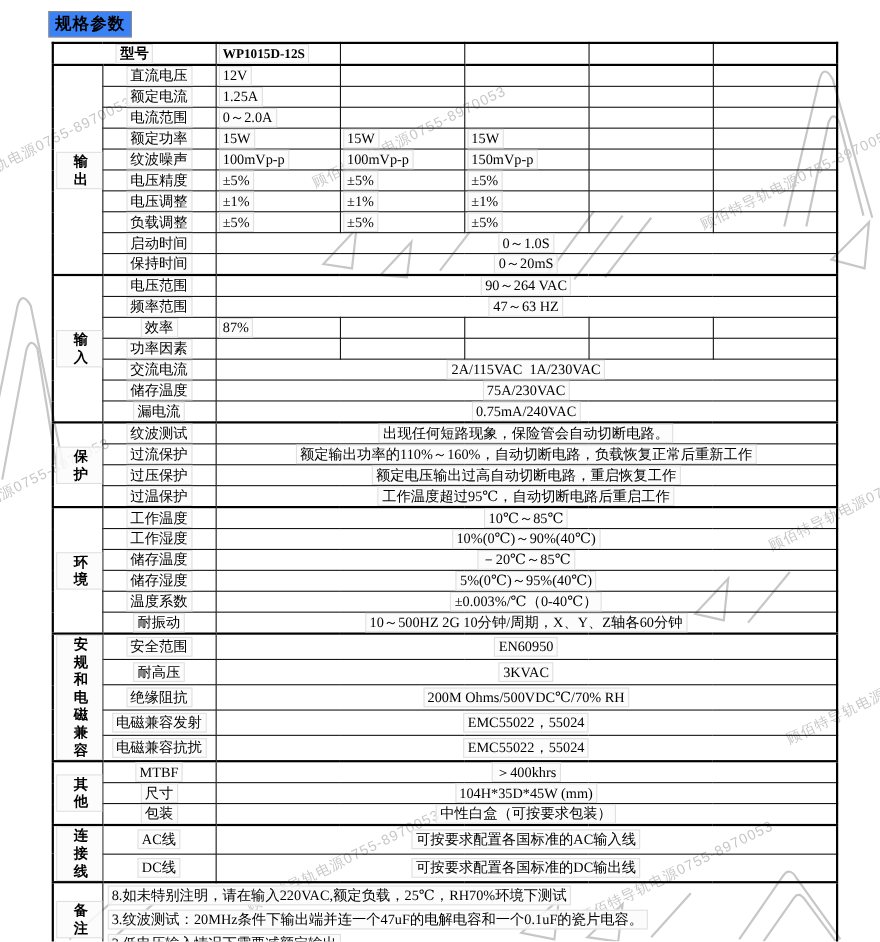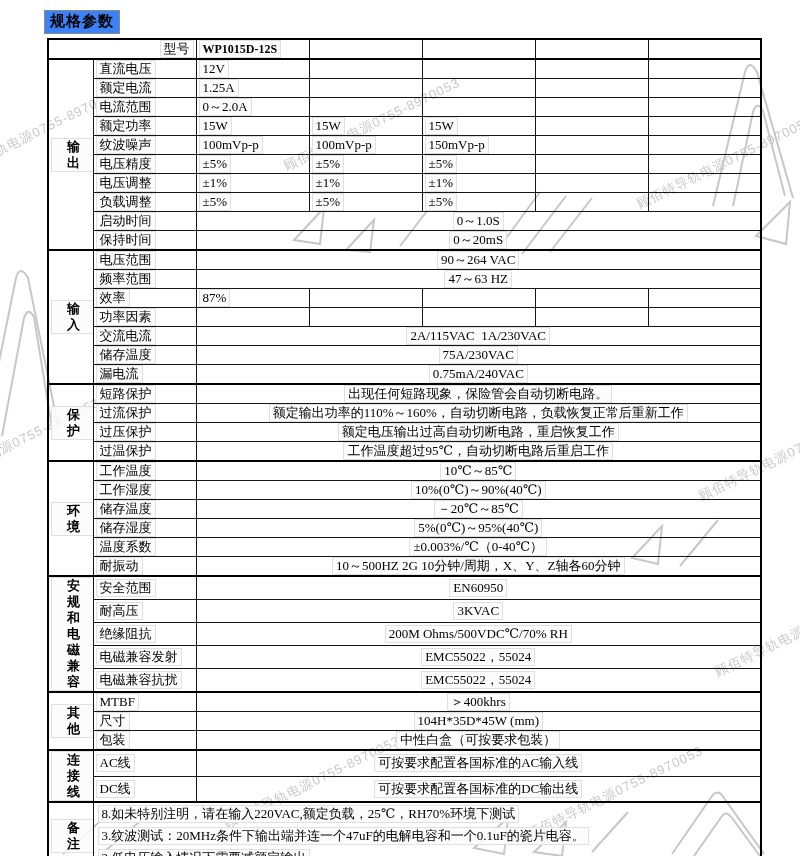--- a/index.html
+++ b/index.html
@@ -41,24 +41,24 @@
     font-size:13px;line-height:16px;
     overflow:hidden;vertical-align:middle;
     background:transparent;
   }
   table.spec{border:2px solid #000;}
   tr.gtop td{border-top:2px solid #000;}
   td.group-cell{
     text-align:center;font-weight:bold;font-size:15px;line-height:17px;
     padding:0 3px;
   }
-  td.label-cell{text-align:left;}
+  td.label-cell{text-align:center;}
   td.val-cell{text-align:left;}
   td.span-cell{text-align:center;}
-  td.model-head{text-align:right;font-weight:normal;font-size:14px;}
+  td.model-head{text-align:center;font-weight:bold;font-size:14px;}
   td.model-val .vbox{font-weight:bold;font-size:12px;}
   
   .vbox{
     display:inline-block;border:1px solid #e0e0e0;background:rgba(252,252,252,.85);
     padding:0 3px;white-space:pre;max-width:100%;
   }
   td.group-cell .vbox{white-space:normal;padding:0 15px;}
   td.notes-cell{vertical-align:top;text-align:left;height:70px;}
   td.notes-cell .note-line{margin:2px 0 0 2px;height:20px;}
 </style>
@@ -243,21 +243,21 @@
         <tr>
           <td class="label-cell"><span class="vbox">储存温度</span></td>
           <td class="span-cell" colspan="5"><span class="vbox">75A/230VAC</span></td>
         </tr>
         <tr>
           <td class="label-cell"><span class="vbox">漏电流</span></td>
           <td class="span-cell" colspan="5"><span class="vbox">0.75mA/240VAC</span></td>
         </tr>
         <tr class="gtop">
           <td class="group-cell" rowspan="4"><span class="vbox">保护</span></td>
-          <td class="label-cell"><span class="vbox">短路保护</span></td>
+          <td class="label-cell"><span class="vbox">纹波测试</span></td>
           <td class="span-cell" colspan="5"><span class="vbox">出现任何短路现象，保险管会自动切断电路。</span></td>
         </tr>
         <tr>
           <td class="label-cell"><span class="vbox">过流保护</span></td>
           <td class="span-cell" colspan="5"><span class="vbox">额定输出功率的110%～160%，自动切断电路，负载恢复正常后重新工作</span></td>
         </tr>
         <tr>
           <td class="label-cell"><span class="vbox">过压保护</span></td>
           <td class="span-cell" colspan="5"><span class="vbox">额定电压输出过高自动切断电路，重启恢复工作</span></td>
         </tr>

